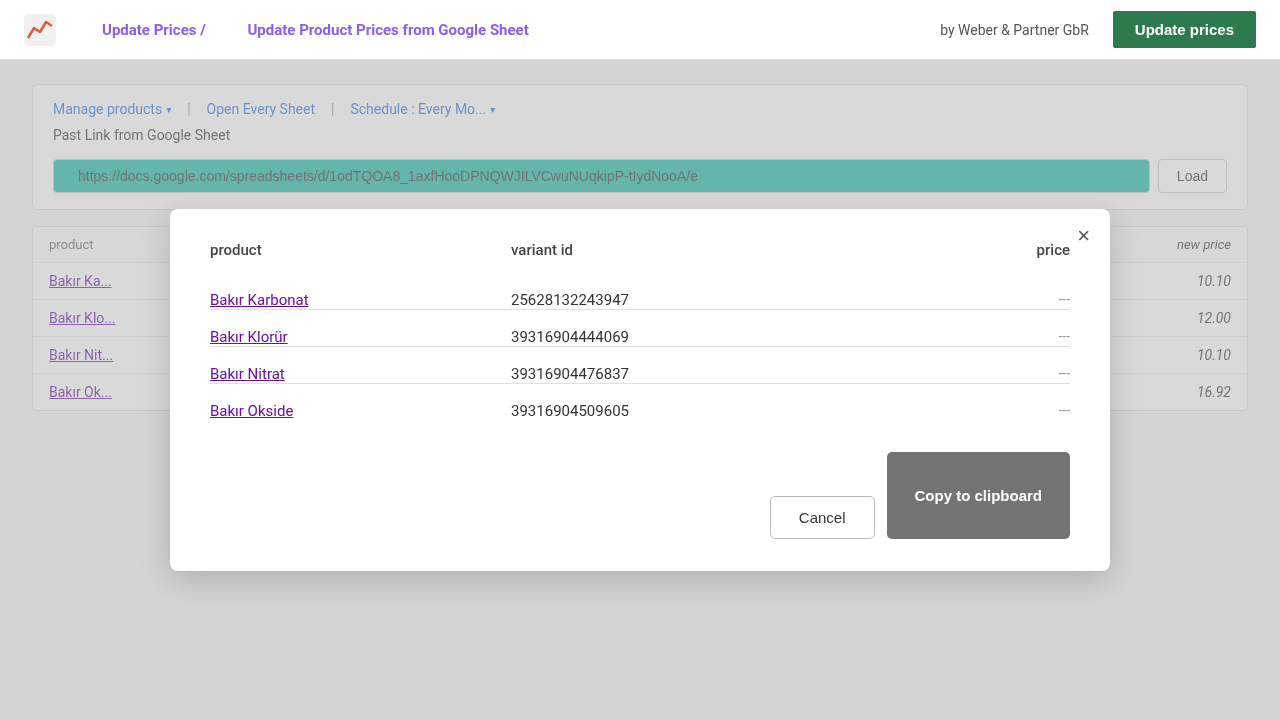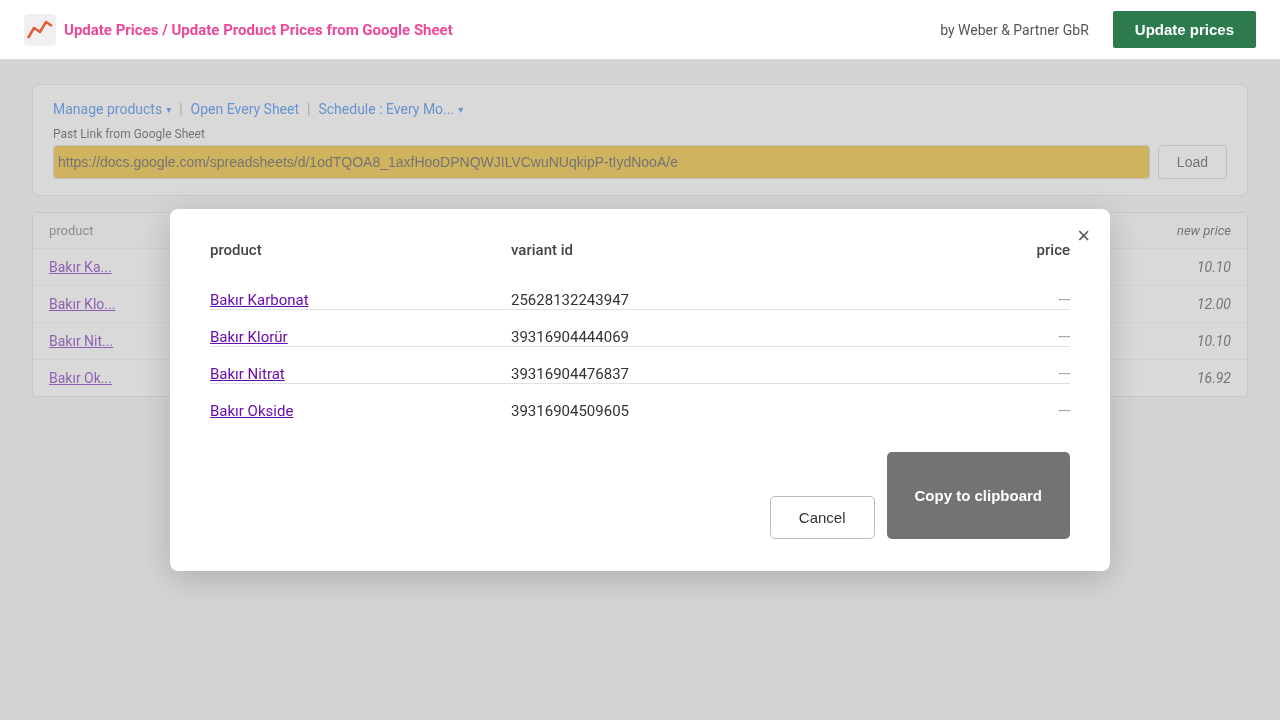--- a/index.html
+++ b/index.html
@@ -30,21 +30,22 @@
     .header-logo {
       width: 32px;
       height: 32px;
     }
     .breadcrumb {
       font-size: 15px;
       color: #555;
     }
     .breadcrumb span {
       font-weight: 700;
-      color: #ec4899;
+      color: #8b5cf6;
+      margin-left: 38px;
     }
     .header-right {
       font-size: 14px;
       color: #555;
     }
     .update-btn {
       background: #2d7a4f;
       color: #fff;
       border: none;
       border-radius: 2px;
@@ -70,21 +71,21 @@
     
     .toolbar {
       background: #fff;
       border: 1px solid #ddd;
       border-radius: 6px;
       padding: 16px 20px;
       margin-bottom: 0;
     }
     .toolbar-links {
       display: flex;
-      gap: 4px;
+      gap: 12px;
       align-items: center;
       margin-bottom: 10px;
     }
     .toolbar-link {
       color: #1a73e8;
       font-size: 14px;
       text-decoration: none;
       cursor: pointer;
       display: flex;
       align-items: center;
@@ -92,36 +93,36 @@
     }
     .toolbar-link .chevron {
       font-size: 10px;
     }
     .toolbar-sep {
       color: #999;
       margin: 0 4px;
       font-size: 14px;
     }
     .toolbar-label {
-      font-size: 12px;
-      color: #333;
-      margin-bottom: 4px;
+      font-size: 14px;
+      color: #333;
+      margin-bottom: 16px;
     }
     .toolbar-input-row {
       display: flex;
       gap: 8px;
     }
     .toolbar-input {
       flex: 1;
       border: 1px solid #ccc;
       border-radius: 4px;
-      padding: 8px 4px;
-      font-size: 14px;
-      color: #333;
-      background: #eab308;
+      padding: 8px 24px;
+      font-size: 14px;
+      color: #333;
+      background: #14b8a6;
     }
     .load-btn {
       background: #fff;
       border: 1px solid #ccc;
       border-radius: 4px;
       padding: 8px 18px;
       font-size: 14px;
       cursor: pointer;
       color: #333;
     }

